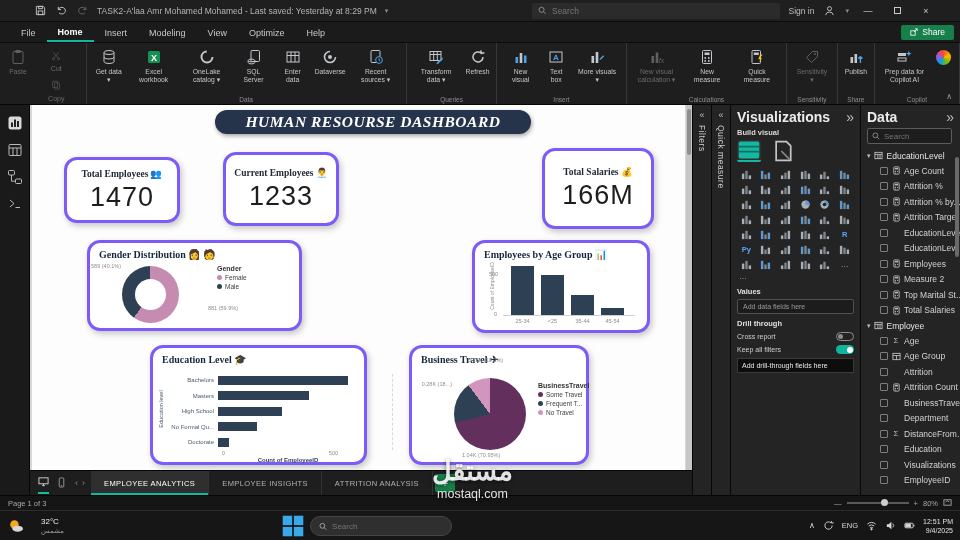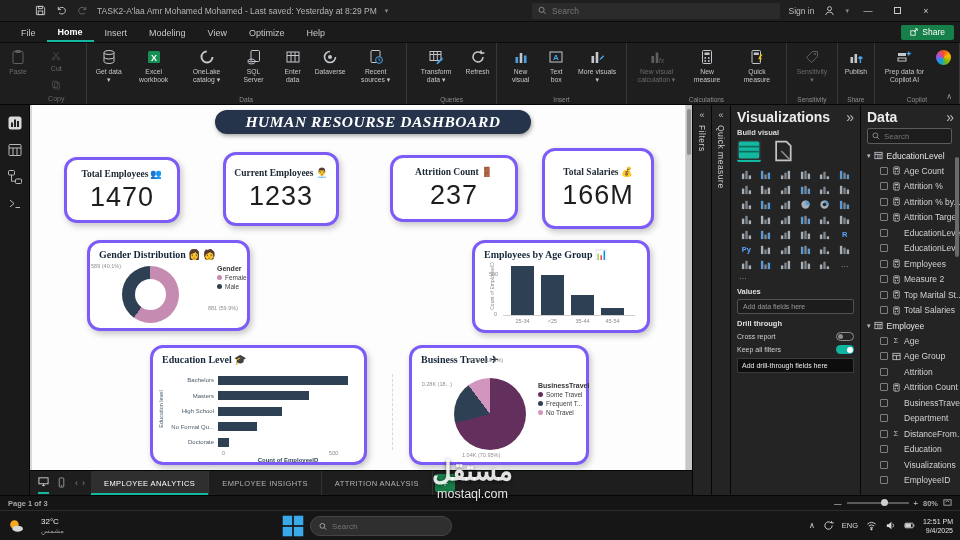--- a/index.html
+++ b/index.html
@@ -67,21 +67,21 @@
   .viz-card{position:absolute;background:#fff;border:3px solid #7d5bf6;border-radius:13px;box-shadow:2px 3px 6px rgba(0,0,0,.22);}
   .kpi{display:flex;flex-direction:column;align-items:center;justify-content:center;gap:3px;}
   .kpi-label{font-family:"Liberation Serif",serif;font-weight:bold;font-size:9.5px;color:#202a36;}
   .kpi-value{font-size:27px;color:#1d1d1d;letter-spacing:1px;}
   .vc-title{font-family:"Liberation Serif",serif;font-weight:bold;font-size:10px;color:#16283c;padding:6px 0 0 9px;}
 
   .k1{left:32px;top:52px;width:116px;height:66px;}
   .k2{left:191px;top:47px;width:116px;height:74px;}
   .k3{left:358px;top:50px;width:128px;height:67px;}
   .k4{left:510px;top:43px;width:112px;height:81px;}
-  .gender{left:55px;top:135px;width:163px;height:91px;}
+  .gender{left:55px;top:135px;width:215px;height:91px;}
   .gaugec{left:270px;top:142px;width:142px;height:78px;}
   .agec{left:440px;top:135px;width:178px;height:93px;}
   .educ{left:118px;top:240px;width:217px;height:120px;}
   .travc{left:377px;top:240px;width:180px;height:120px;}
 
   .donut{position:absolute;left:32px;top:23px;width:57px;height:57px;border-radius:50%;}
   .donut .hole{position:absolute;left:13px;top:13px;width:31px;height:31px;border-radius:50%;background:#fff;}
   .dlab{position:absolute;font-size:5.5px;line-height:6.5px;color:#8f8f8f;}
   .male-lab{left:0;top:20px;width:31px;text-align:right;}
   .female-lab{left:118px;top:62px;width:36px;}
@@ -169,21 +169,21 @@
   .tabbar{height:25px;background:#1e1e1e;border-top:1px solid #060606;display:flex;align-items:stretch;}
   .tab-dev{display:flex;align-items:center;gap:7px;padding:0 8px;color:#c9c9c9;}
   .tab-dev svg{width:11px;height:11px;}
   .dev-sel{border-bottom:2px solid #14b8a0;padding-bottom:1px;}
   .tab-nav{display:flex;align-items:center;gap:4px;color:#8a8a8a;font-size:9px;padding-right:6px;}
   .sheet-tab{display:flex;align-items:center;padding:0 13px;font-size:7.5px;letter-spacing:.4px;color:#b3b3b3;border-right:1px solid #333;}
   .sheet-tab.active{background:#2f2f2f;color:#fff;box-shadow:inset 0 -2px 0 #14b8a0;}
   .tab-add{width:20px;margin:3px 0 3px 2px;background:#17804a;color:#dff5e8;display:flex;align-items:center;justify-content:center;font-size:11px;border-radius:2px;}
 
   
-  .statusbar{height:15px;background:#151515;border-top:1px solid #060606;display:flex;align-items:center;color:#a8a8a8;font-size:7.5px;padding:0 8px;font-weight:bold;}
+  .statusbar{height:15px;background:#151515;border-top:1px solid #060606;display:flex;align-items:center;color:#a8a8a8;font-size:7.5px;padding:0 8px;}
   .sb-right{margin-left:auto;display:flex;align-items:center;gap:5px;}
   .sb-slider{width:62px;height:2px;background:#5a5a5a;position:relative;}
   .sb-thumb{position:absolute;left:55%;top:-3px;width:7px;height:7px;border-radius:50%;background:#cfcfcf;}
   .sb-fit svg{width:9px;height:9px;}
 
   
   .taskbar{height:30px;background:#161616;border-top:1px solid #2c2c2c;position:relative;display:flex;align-items:center;}
   .tk-weather{display:flex;align-items:center;gap:17px;padding-left:7px;}
   .tk-weather svg{width:17px;height:17px;}
   .tk-wtxt{display:flex;flex-direction:column;line-height:9px;}
@@ -576,24 +576,20 @@
           <div class="dash-title">HUMAN RESOURSE DASHBOARD</div>
 
           <div class="viz-card kpi k1">
             <div class="kpi-label">Total Employees 👥</div>
             <div class="kpi-value">1470</div>
           </div>
           <div class="viz-card kpi k2">
             <div class="kpi-label">Current Employees 👨‍💼</div>
             <div class="kpi-value">1233</div>
           </div>
-          <div class="viz-card kpi k3">
-            <div class="kpi-label">Attrition Count 🚪</div>
-            <div class="kpi-value">237</div>
-          </div>
           <div class="viz-card kpi k4">
             <div class="kpi-label">Total Salaries 💰</div>
             <div class="kpi-value">166M</div>
           </div>
 
           <div class="viz-card gender">
             <div class="vc-title">Gender Distribution 👩 🧑</div>
             <div class="donut" id="donut" style="background: conic-gradient(rgb(197, 139, 177) 0%, rgb(197, 139, 177) 59.9%, rgb(46, 64, 83) 59.9%, rgb(46, 64, 83) 100%);">
                 <div class="hole"></div>
               </div>

